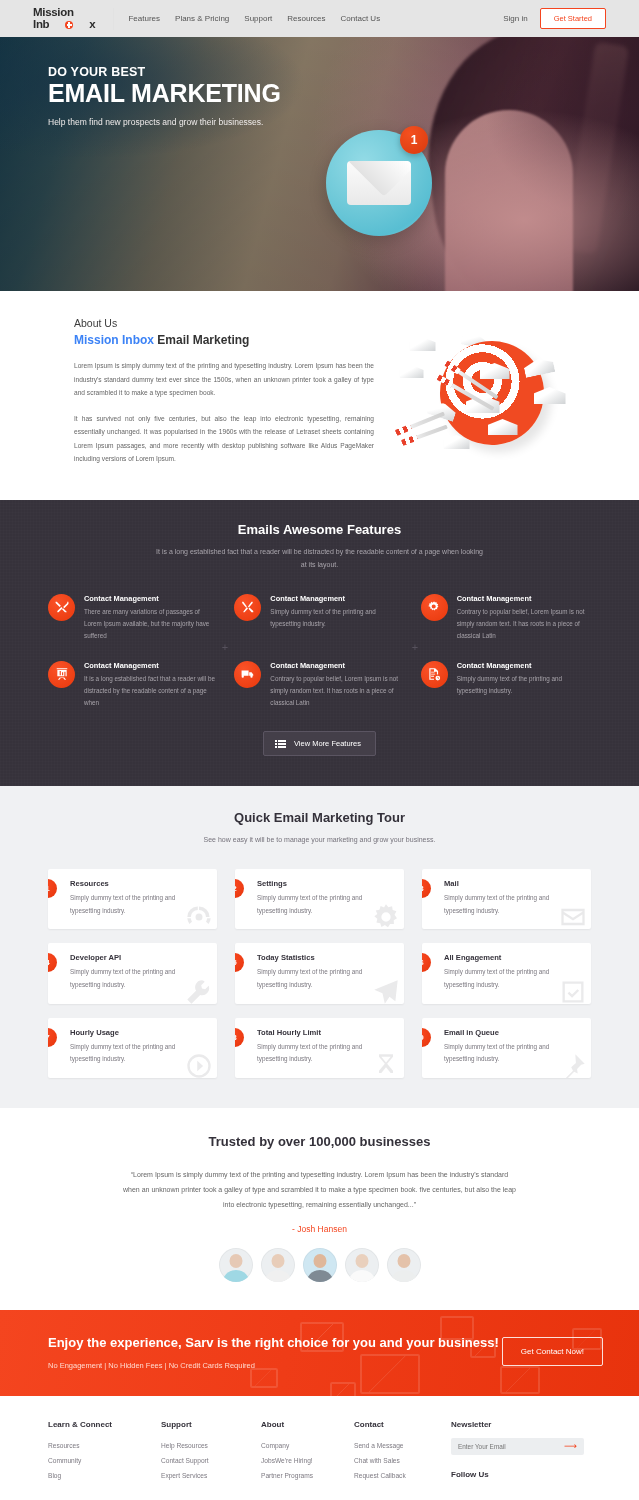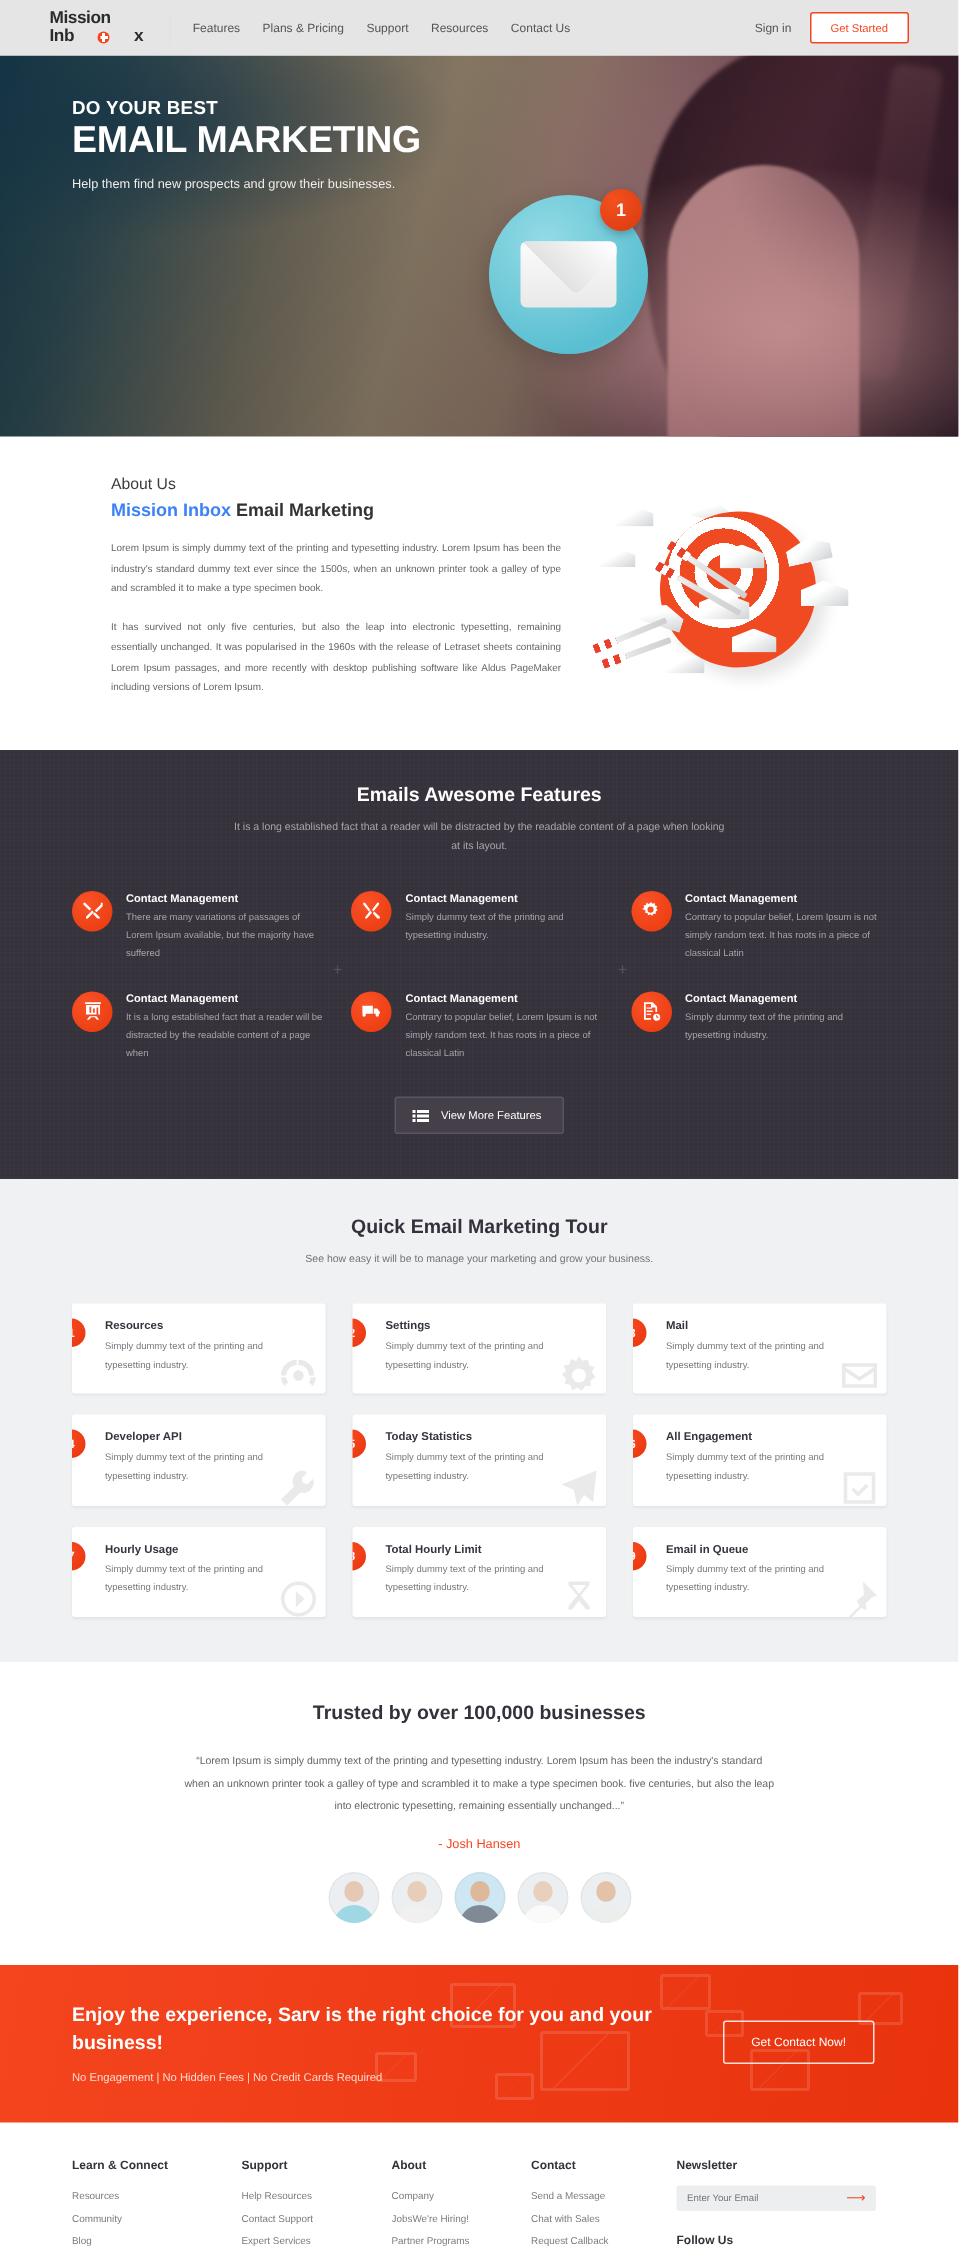--- a/index.html
+++ b/index.html
@@ -210,21 +210,21 @@
   .av .body { position:absolute; left:50%; bottom:-8px; transform:translateX(-50%); width: 28px; height: 20px; border-radius: 14px 14px 0 0; }
   .av.a .head{background:#e6c9b5;} .av.a .body{background:#9fd8e4;}
   .av.b .head{background:#e8cdb9;} .av.b .body{background:#f0f0f0;}
   .av.c { background:#cfe7f2; } .av.c .head{background:#dfb79a;} .av.c .body{background:#7f8a94;}
   .av.d .head{background:#e9d0bd;} .av.d .body{background:#fafafa;}
   .av.e .head{background:#e4c2aa;} .av.e .body{background:#eceeee;}
 
   
   .cta {
     background: linear-gradient(100deg, #f4451f 0%, #ef3c17 45%, #e8330d 100%);
-    padding: 24px 56px 26px 48px; display:flex; align-items:center; position:relative; overflow:hidden;
+    padding: 24px 36px 26px 48px; display:flex; align-items:center; position:relative; overflow:hidden;
   }
   .cta-env { position:absolute; border: 2px solid rgba(255,255,255,0.13); border-radius: 2px; }
   .cta-env::after { content:""; position:absolute; left:0; top:0; right:0; bottom:0;
     background: linear-gradient(135deg, transparent 46%, rgba(255,255,255,0.13) 47%, transparent 48%); }
   .cta-left { position:relative; z-index: 3; flex: 1; }
   .cta-title { color:#fff; font-size: 13px; font-weight: bold; line-height: 1.45; }
   .cta-sub { color:#ffd9ce; font-size: 7.5px; margin-top: 8px; }
   .btn-cta {
     position:relative; z-index:3; border:1px solid rgba(255,255,255,0.85); color:#fff; background: transparent;
     font-size: 8px; padding: 9px 18px; border-radius: 2px; cursor:pointer; white-space:nowrap;

